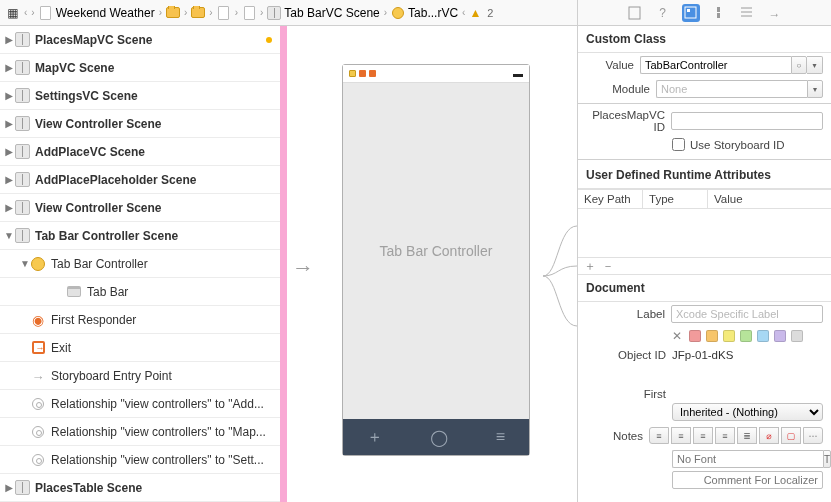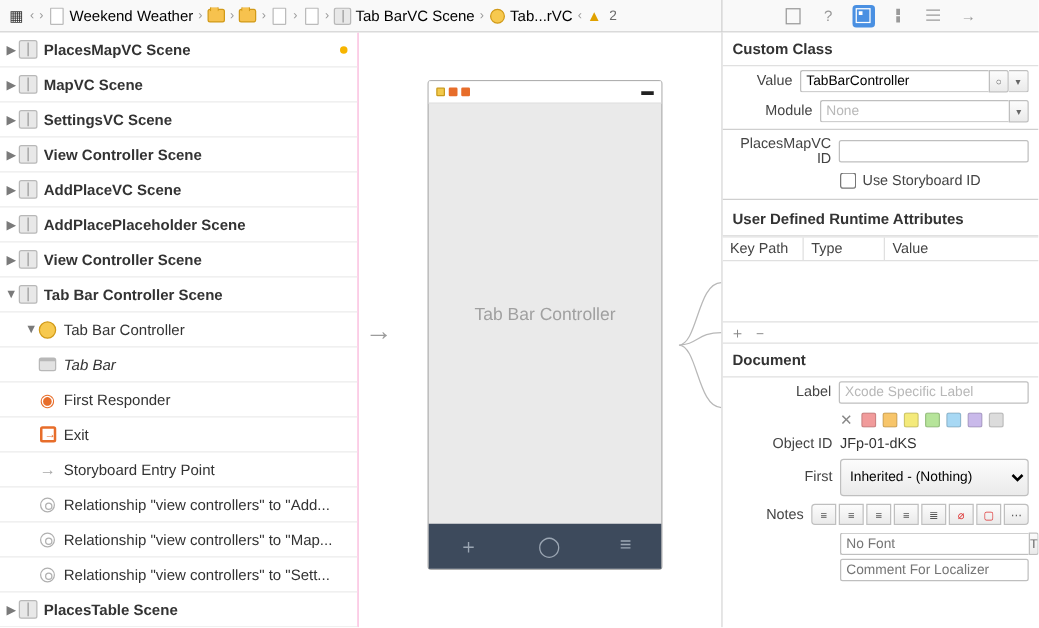--- a/index.html
+++ b/index.html
@@ -17,31 +17,31 @@
   .doc { width: 11px; height: 14px; background: #fff; border: 1px solid #bbb; border-radius: 1px; }
   .sb-ic { width: 14px; height: 14px; background: #e8e8e8; border: 1px solid #b8b8b8; border-radius: 2px; position: relative; }
   .sb-ic::after { content: ""; position: absolute; left: 2px; top: 1px; width: 4px; height: 10px; border-right: 1px solid #999; }
 
   .inspector-tabs { display: flex; align-items: center; justify-content: center; gap: 10px; width: 254px; height: 26px; border-left: 1px solid #cfcfcf; }
   .inspector-tabs .itab { width: 18px; height: 18px; display: flex; align-items: center; justify-content: center; color: #9a9a9a; border-radius: 3px; }
   .inspector-tabs .itab.active { background: #4a90e2; color: #fff; }
 
   .body { flex: 1; display: flex; overflow: hidden; }
 
-  .outline { width: 287px; border-right: 1px solid #f9a8d4; overflow: auto; background: #fff; }
+  .outline { width: 287px; border-right: 7px solid #f9a8d4; overflow: auto; background: #fff; }
   .orow { display: flex; align-items: center; height: 28px; border-bottom: 1px solid #ececec; padding-right: 8px; }
   .orow .tri { width: 10px; color: #7a7a7a; font-size: 10px; text-align: center; }
   .orow .tri.open::before { content: "▼"; }
   .orow .tri.closed::before { content: "▶"; }
   .orow .oic { width: 16px; height: 16px; display: inline-flex; align-items: center; justify-content: center; margin-right: 5px; }
   .orow .olabel { flex: 1; white-space: nowrap; overflow: hidden; text-overflow: ellipsis; color: #333; }
   .orow.bold .olabel { font-weight: 600; }
   .ind0 { padding-left: 4px; }
   .ind1 { padding-left: 20px; }
-  .ind2 { padding-left: 20px; font-style: italic; }
+  .ind2 { padding-left: 56px; }
   .orow .dot { width: 6px; height: 6px; border-radius: 50%; background: #f7b500; margin-left: auto; }
 
   .sb-row-ic { width: 15px; height: 15px; background: #e8e8e8; border: 1px solid #b8b8b8; border-radius: 2px; position: relative; }
   .sb-row-ic::after { content: ""; position: absolute; left: 2px; top: 1px; width: 4px; height: 11px; border-right: 1px solid #999; }
   .yellow-circ { width: 14px; height: 14px; background: #f7c94f; border: 1px solid #d19a18; border-radius: 50%; }
   .gray-tab { width: 14px; height: 11px; background: #e2e2e2; border: 1px solid #b8b8b8; border-radius: 2px; border-top: 3px solid #b8b8b8; }
   .cube { color: #e76d2a; font-size: 14px; line-height: 1; }
   .exit-ic { width: 13px; height: 13px; border: 2px solid #e76d2a; border-radius: 2px; position: relative; }
   .exit-ic::after { content: "→"; color: #e76d2a; font-size: 9px; position: absolute; left: 2px; top: -1px; }
   .arrow-r { color: #a8a8a8; font-size: 13px; }
@@ -61,38 +61,38 @@
 
   .inspector { width: 254px; border-left: 1px solid #cfcfcf; background: #fff; overflow: auto; }
   .section-hd { font-weight: 700; font-size: 12px; padding: 6px 8px; border-bottom: 1px solid #e0e0e0; color: #333; }
   .field { display: flex; align-items: center; padding: 3px 8px; }
   .field label { width: 80px; text-align: right; margin-right: 6px; color: #444; font-size: 11.5px; }
   .field input[type=text] { flex: 1; height: 18px; border: 1px solid #bfbfbf; border-radius: 2px; padding: 0 4px; font-size: 11px; background: #fff; }
   .field input::placeholder { color: #b8b8b8; }
   .field .combo { flex: 1; display: flex; }
   .field .combo input { border-radius: 2px 0 0 2px; border-right: none; }
   .field .combo .car { width: 16px; height: 18px; border: 1px solid #bfbfbf; border-radius: 0 2px 2px 0; background: linear-gradient(#fcfcfc,#eaeaea); display: flex; align-items: center; justify-content: center; font-size: 8px; color: #666; }
-  .field select { flex: 1; height: 30px; border: 1px solid #bfbfbf; border-radius: 3px; background: linear-gradient(#fcfcfc,#eaeaea); font-size: 11px; padding: 0 3px; }
+  .field select { flex: 1; height: 18px; border: 1px solid #bfbfbf; border-radius: 3px; background: linear-gradient(#fcfcfc,#eaeaea); font-size: 11px; padding: 0 3px; margin-top: 36px; }
   .cbrow { display: flex; align-items: center; padding: 2px 8px 6px 94px; gap: 5px; font-size: 11.5px; color: #444; }
   .divider { height: 1px; background: #cfcfcf; margin: 2px 0; }
   .table-hd { display: flex; font-size: 11.5px; color: #444; border-bottom: 1px solid #e0e0e0; border-top: 1px solid #e0e0e0; background: #fff; }
   .table-hd div { padding: 3px 6px; border-right: 1px solid #e0e0e0; }
   .table-body { height: 48px; }
   .table-foot { display: flex; align-items: center; height: 18px; border-top: 1px solid #e0e0e0; border-bottom: 1px solid #e0e0e0; padding: 0 6px; gap: 6px; color: #888; }
   .swatches { display: flex; gap: 5px; padding: 3px 8px 3px 94px; align-items: center; }
   .swatch { width: 12px; height: 12px; border-radius: 2px; border: 1px solid rgba(0,0,0,0.15); }
   .align-btns { display: flex; gap: 2px; }
   .align-btns .ab { width: 20px; height: 17px; border: 1px solid #bfbfbf; background: linear-gradient(#fcfcfc,#eaeaea); display: flex; align-items: center; justify-content: center; font-size: 9px; color: #555; }
   .align-btns .ab:first-child { border-radius: 3px 0 0 3px; }
   .align-btns .ab:last-child { border-radius: 0 3px 3px 0; }
   .nofont { display: flex; margin: 3px 8px 3px 94px; }
   .nofont input { flex: 1; height: 18px; border: 1px solid #bfbfbf; border-right: none; border-radius: 2px 0 0 2px; padding: 0 4px; font-size: 11px; }
   .nofont .tbtn { width: 20px; height: 18px; border: 1px solid #bfbfbf; border-radius: 0 2px 2px 0; background: linear-gradient(#fcfcfc,#eaeaea); display:flex;align-items:center;justify-content:center;font-size:10px;color:#666; }
   .hint { margin: 2px 8px 6px 94px; }
-  .hint input { width: 100%; height: 18px; border: 1px solid #bfbfbf; border-radius: 2px; padding: 0 4px; font-size: 11px; }
+  .hint input { width: 100%; height: 18px; border: 1px solid #bfbfbf; border-radius: 2px; padding: 0 4px; font-size: 11px; text-align: right; }
 </style>
 </head>
 <body>
 
 <div class="root">
   <div class="top-bar">
     <div class="bc">
       <span class="icon">▦</span>
       <span class="sep">‹</span>
       <span class="sep">›</span>

